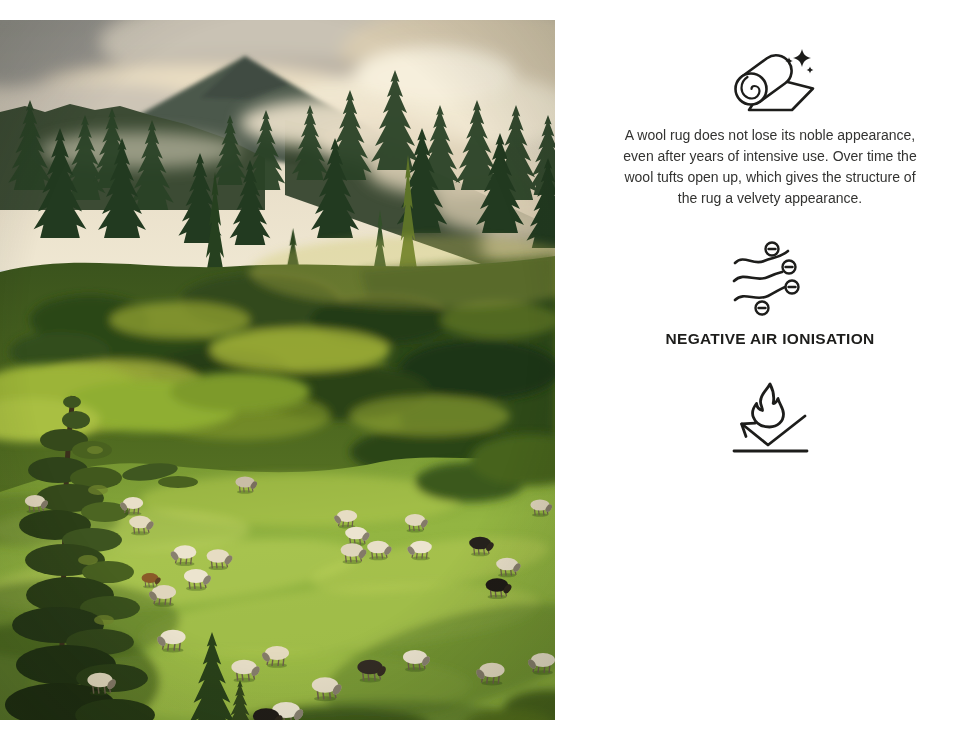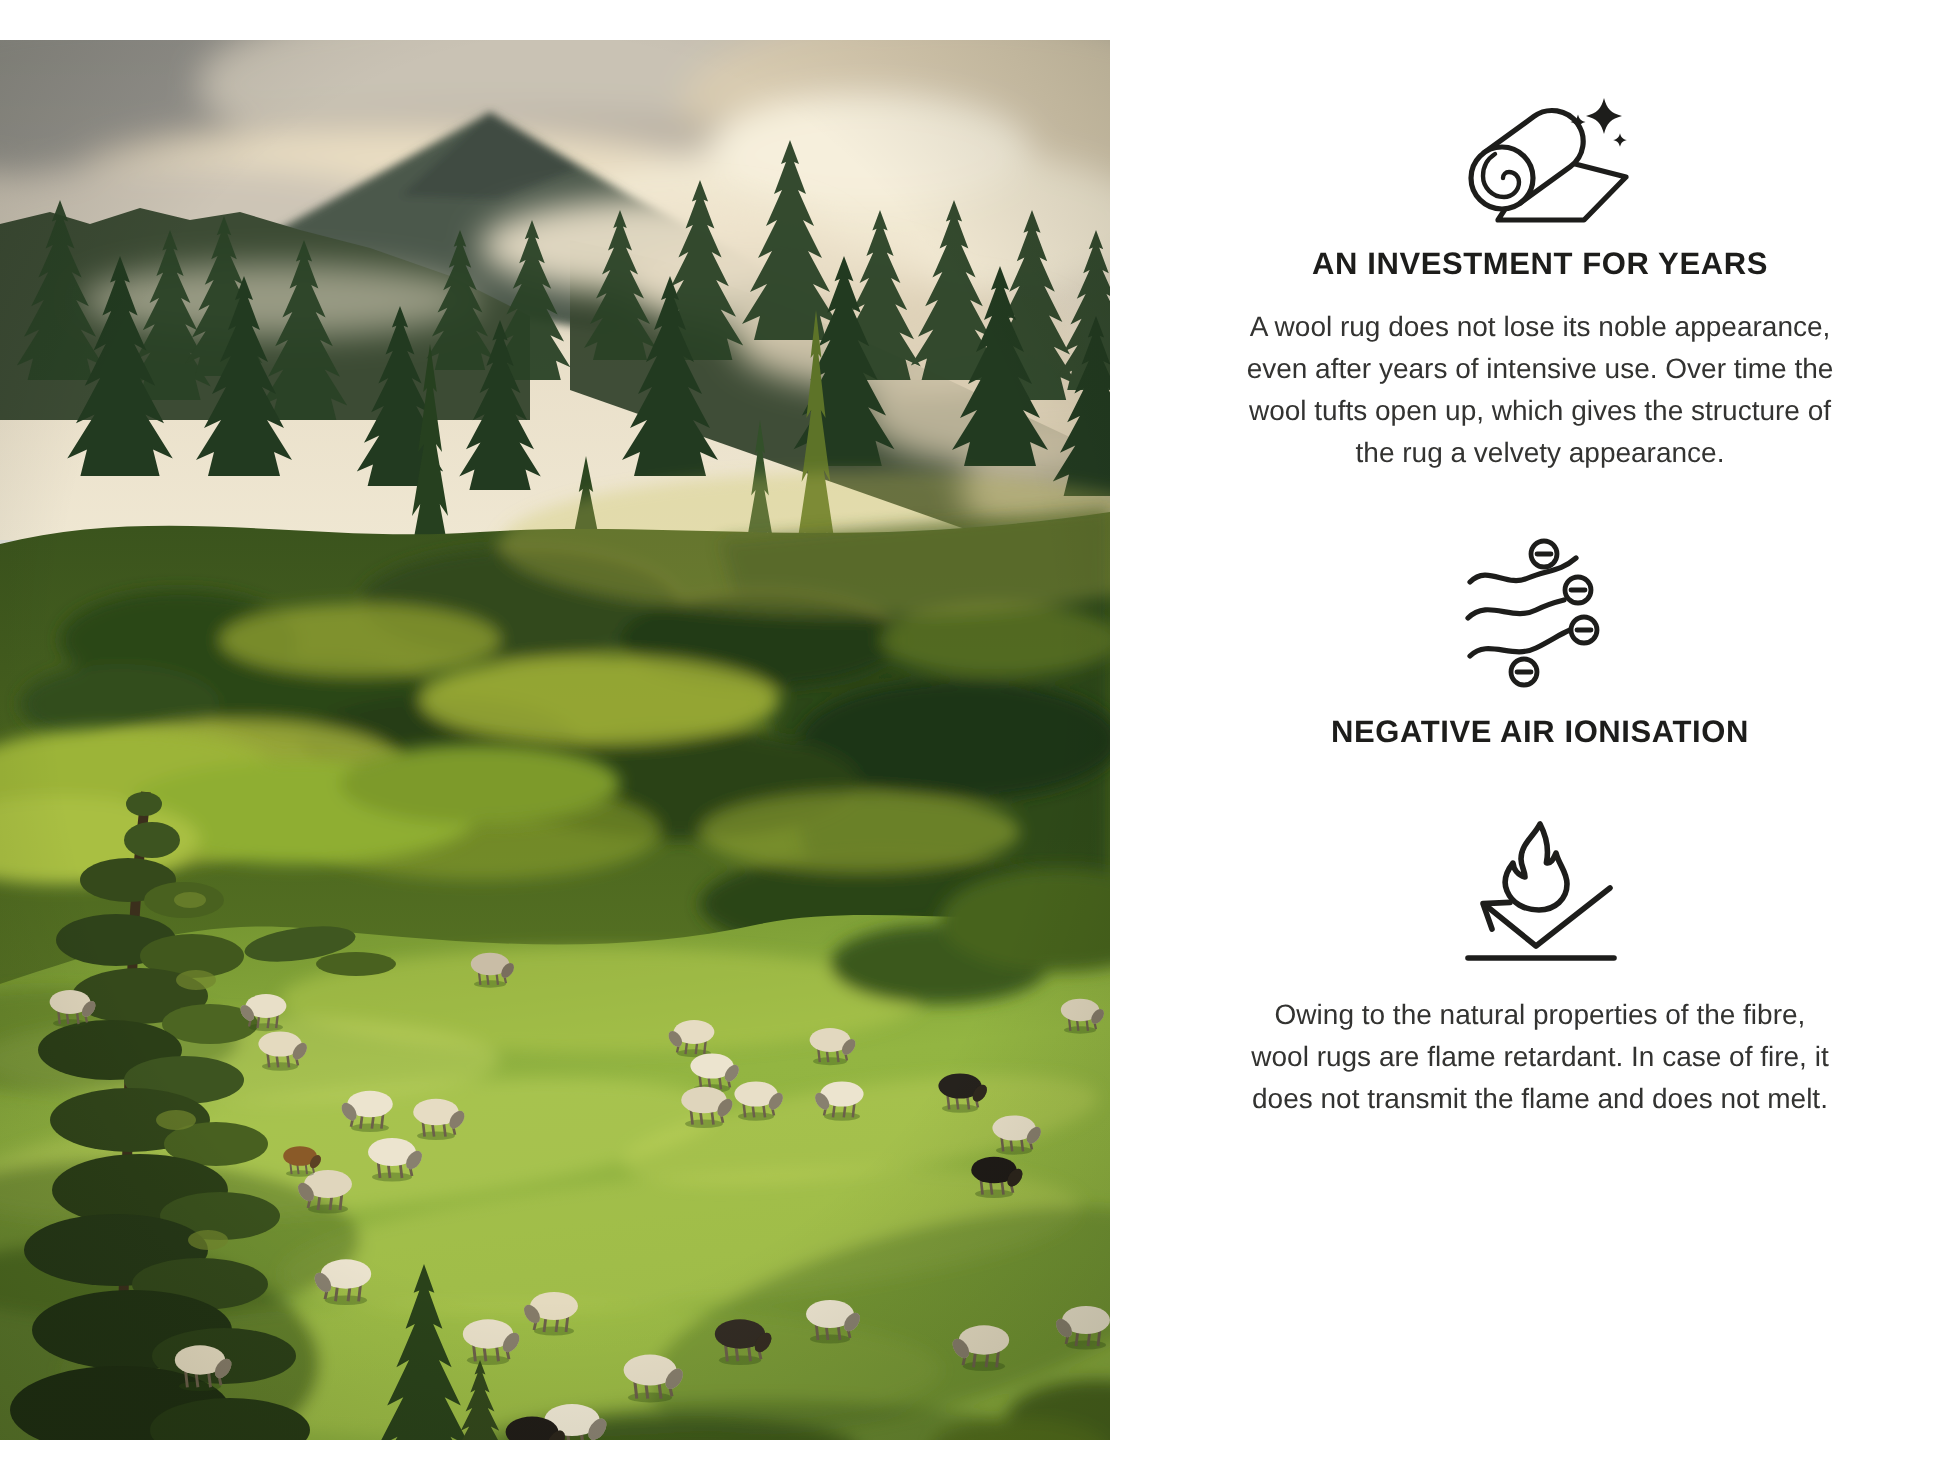--- a/index.html
+++ b/index.html
@@ -267,21 +267,20 @@
         </g>
         <circle cx="27" cy="49" r="15.5" fill="#ffffff"></circle>
         <path d="M27.5,49 a3,3 0 0 1 3,-3 a5,5 0 0 1 5,5 a7.5,7.5 0 0 1 -7.5,7.5 a10.5,10.5 0 0 1 -10.5,-10.5 a13,13 0 0 1 6,-11" stroke-width="2.2"></path>
         <g fill="currentColor" stroke="none">
           <path transform="translate(78,18)" d="M0,-9 C1.4,-3.5 3.5,-1.4 9,0 C3.5,1.4 1.4,3.5 0,9 C-1.4,3.5 -3.5,1.4 -9,0 C-3.5,-1.4 -1.4,-3.5 0,-9 Z"></path>
           <path transform="translate(65,21) scale(0.42)" d="M0,-9 C1.4,-3.5 3.5,-1.4 9,0 C3.5,1.4 1.4,3.5 0,9 C-1.4,3.5 -3.5,1.4 -9,0 C-3.5,-1.4 -1.4,-3.5 0,-9 Z"></path>
           <path transform="translate(86,30) scale(0.38)" d="M0,-9 C1.4,-3.5 3.5,-1.4 9,0 C3.5,1.4 1.4,3.5 0,9 C-1.4,3.5 -3.5,1.4 -9,0 C-3.5,-1.4 -1.4,-3.5 0,-9 Z"></path>
         </g>
       </svg>
     </span>
-    <h3>AN INVESTMENT FOR YEARS</h3>
     <p>A wool rug does not lose its noble appearance,
 even after years of intensive use. Over time the
 wool tufts open up, which gives the structure of
 the rug a velvety appearance.</p>
   </section>
 
   <section class="benefit b2">
     <span class="icon">
       <svg width="84" height="84" viewBox="0 0 84 84" fill="none" stroke="currentColor" stroke-width="2.6" stroke-linecap="round" stroke-linejoin="round">
         <path d="M7,27 C16,18 25,30 36,25 C45,21 52,22 60,15"></path>
@@ -302,18 +301,15 @@
 
   <section class="benefit b3">
     <span class="icon">
       <svg width="88" height="80" viewBox="0 0 88 80" fill="none" stroke="currentColor" stroke-width="2.8" stroke-linecap="round" stroke-linejoin="round">
         <path d="M44,6 C41,12 34.5,16 34.5,23.5 C34.5,27 36.5,29.5 36.5,32.5 C33,31.5 30.8,28.8 30.5,25.5 C27,30 25.5,35 27.5,39.5 C30,45.5 36,49 43.5,49 C51.5,49 57.5,43.5 57.5,36 C57.5,30 53.5,26.5 52,20.5 C50.5,24 49.3,26 47.2,25.4 C48.6,18.6 47,11.8 44,6 Z"></path>
         <path d="M79,38 L42,67 L16,46"></path>
         <path d="M29,45.2 L15.5,45.8 L20,58.5"></path>
         <path d="M8,73 H81"></path>
       </svg>
     </span>
-    <p>Owing to the natural properties of the fibre,
-wool rugs are flame retardant. In case of fire, it
-does not transmit the flame and does not melt.</p>
   </section>
 
 </div>
 
 </body></html>

